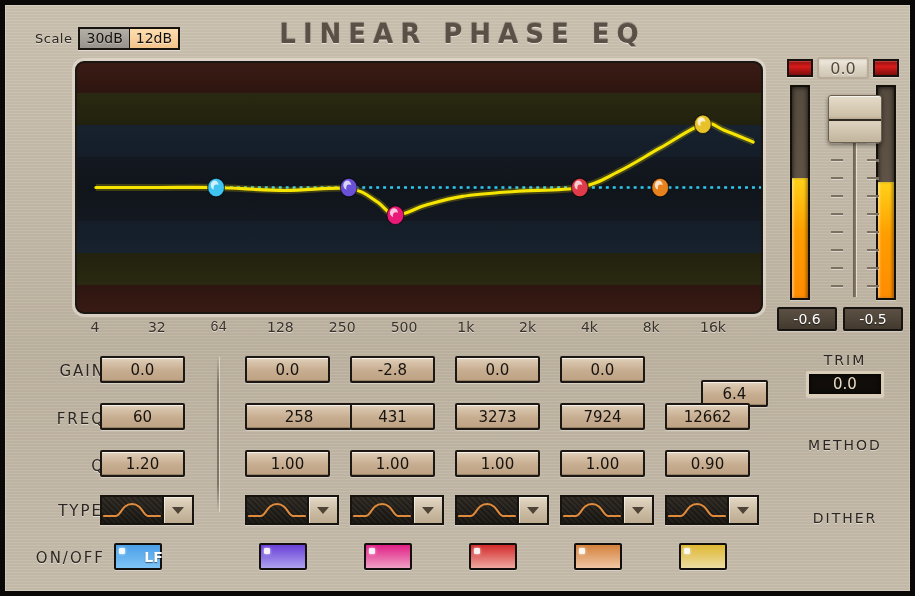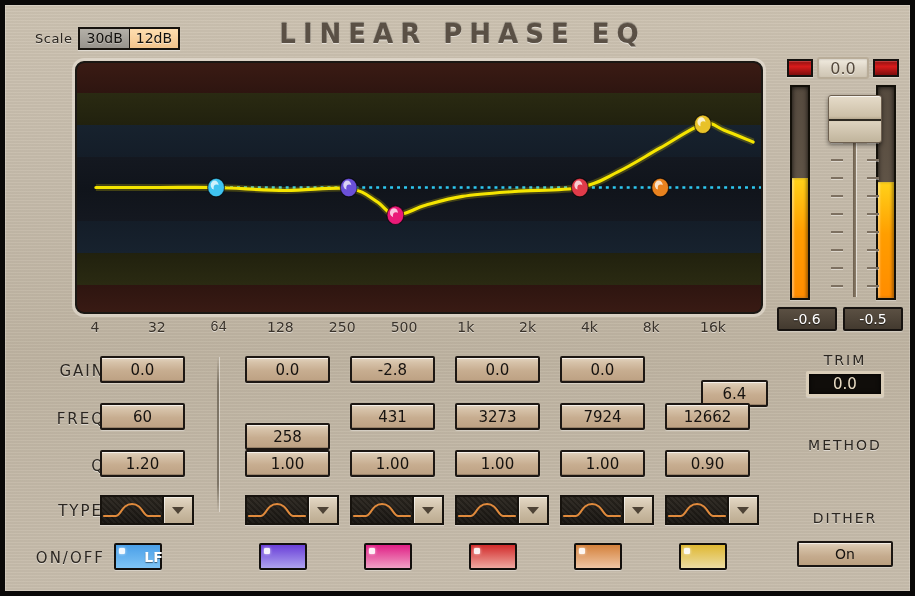--- a/index.html
+++ b/index.html
@@ -371,21 +371,21 @@
         </div>
         <div class="type-arrow">
           <span class="tri"></span>
         </div>
       </div>
       <div class="onoff" style="left: 109px; top: 538px; background: linear-gradient(rgb(74, 159, 232) 0%, rgb(127, 196, 245) 100%);">
         <span class="led"></span>
         <span>LF</span>
       </div>
       <div class="field" style="left: 240px; top: 351px; width: 85px;">0.0</div>
-      <div class="field" style="left: 240px; top: 398px; width: 85px; margin-top: 20px;">258</div>
+      <div class="field" style="left: 240px; top: 398px; width: 108px;">258</div>
       <div class="field" style="left: 240px; top: 445px; width: 85px;">1.00</div>
       <div class="type-ctl" style="left: 240px; top: 490px;">
         <div class="type-screen">
           <svg viewBox="0 0 62 26" preserveAspectRatio="none">
             <path d="M2 19 L14 19 C20 19 20 7 31 7 C42 7 42 19 48 19 L60 19" fill="none" stroke="#e08a3c" stroke-width="2" stroke-linecap="round"></path>
           </svg>
         </div>
         <div class="type-arrow">
           <span class="tri"></span>
         </div>
@@ -505,15 +505,14 @@
 
   <div class="meter-readout" style="left:772px;top:302px;">-0.6</div>
   <div class="meter-readout" style="left:838px;top:302px;">-0.5</div>
 
   <div class="side-label" style="left:780px;top:347px;">Trim</div>
   <div class="trim-display" style="left:801px;top:366px;">0.0</div>
 
   <div class="side-label" style="left:780px;top:432px;">Method</div>
 
   <div class="side-label" style="left:780px;top:505px;">Dither</div>
-  <div class="side-btn" style="left:792px;top:536px;">On</div>
 
 </div>
 
 </body></html>

